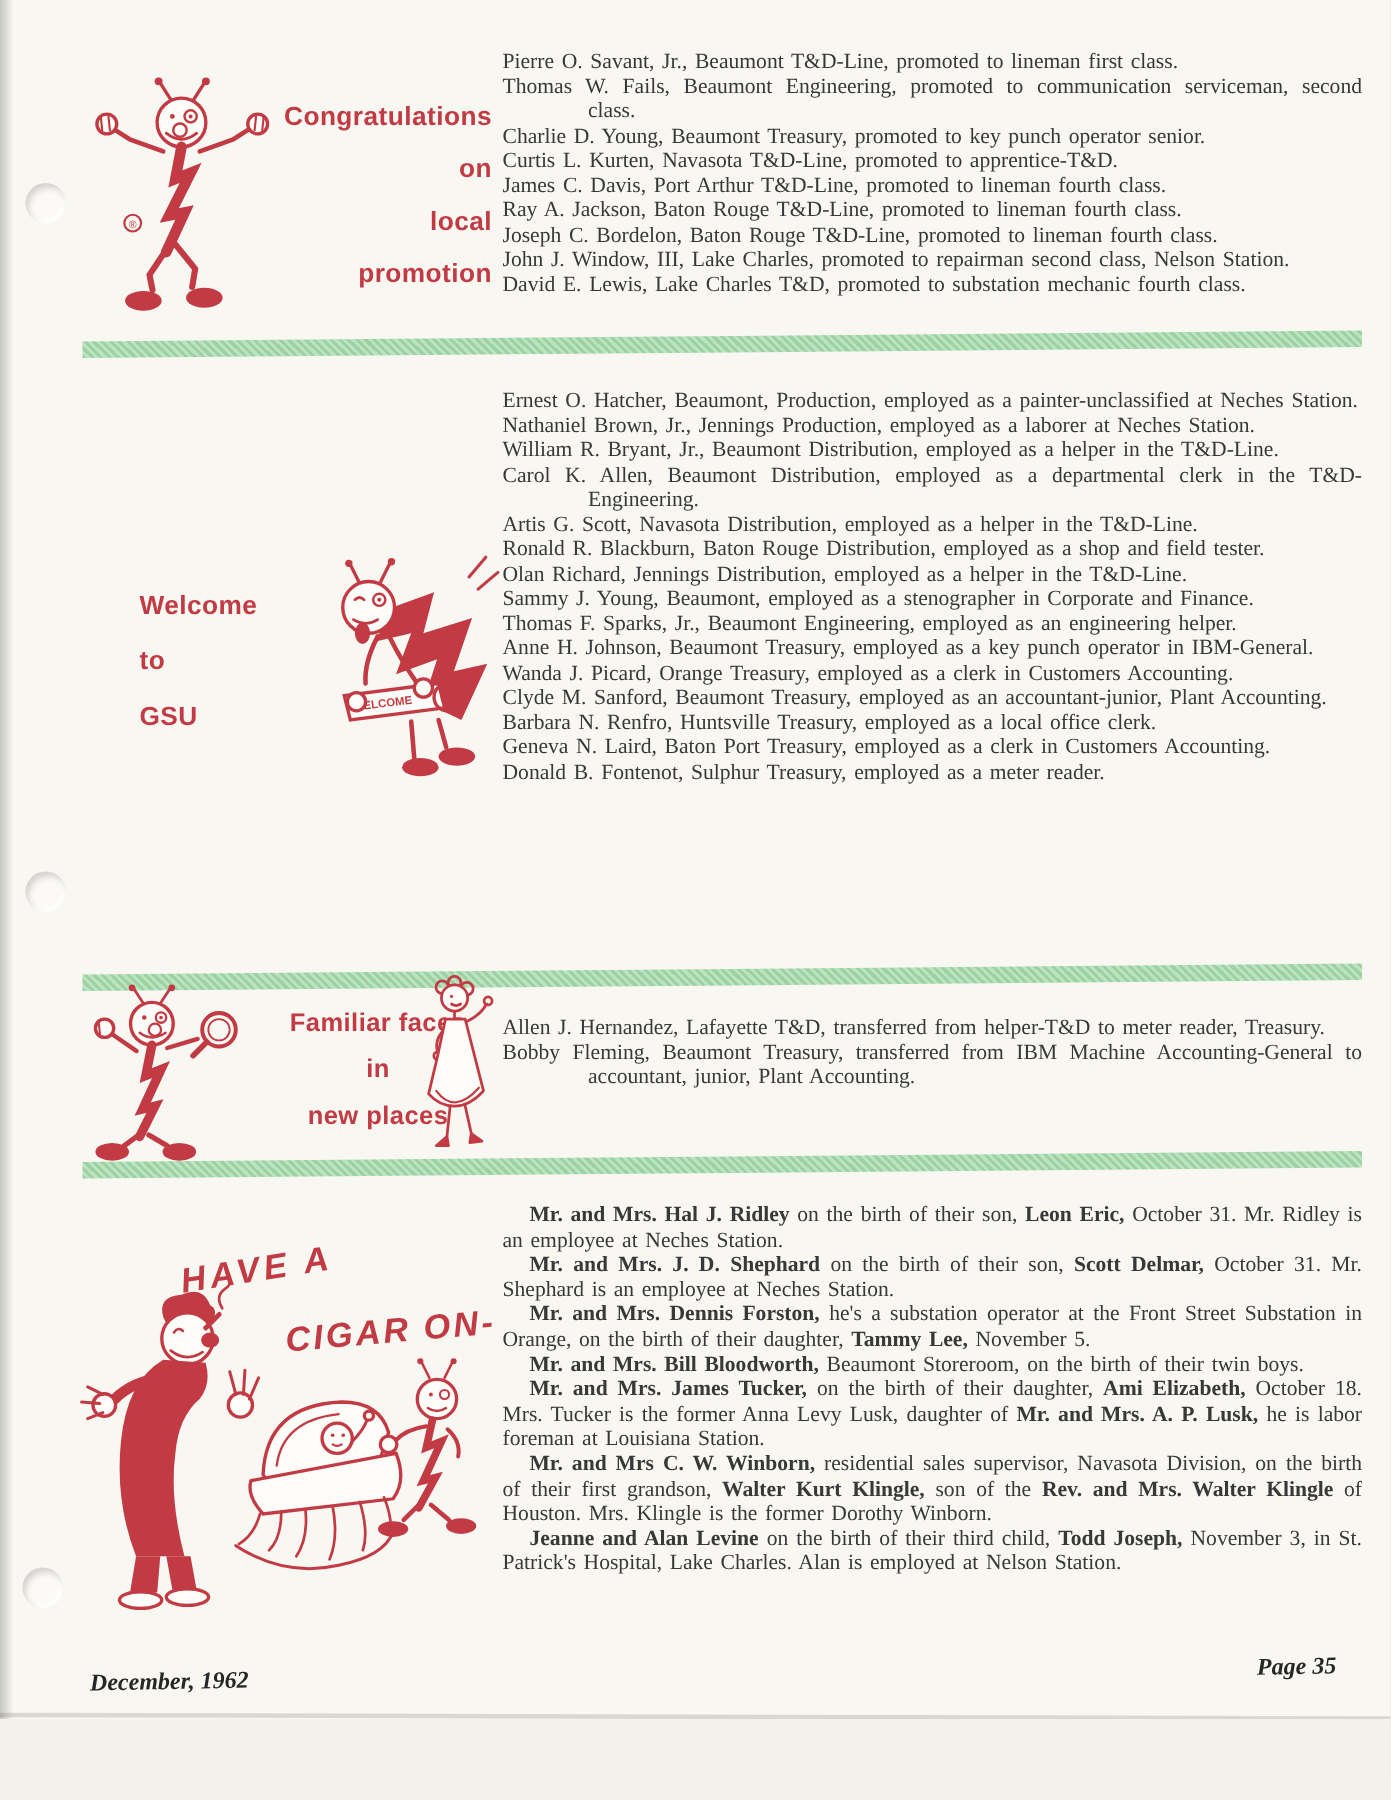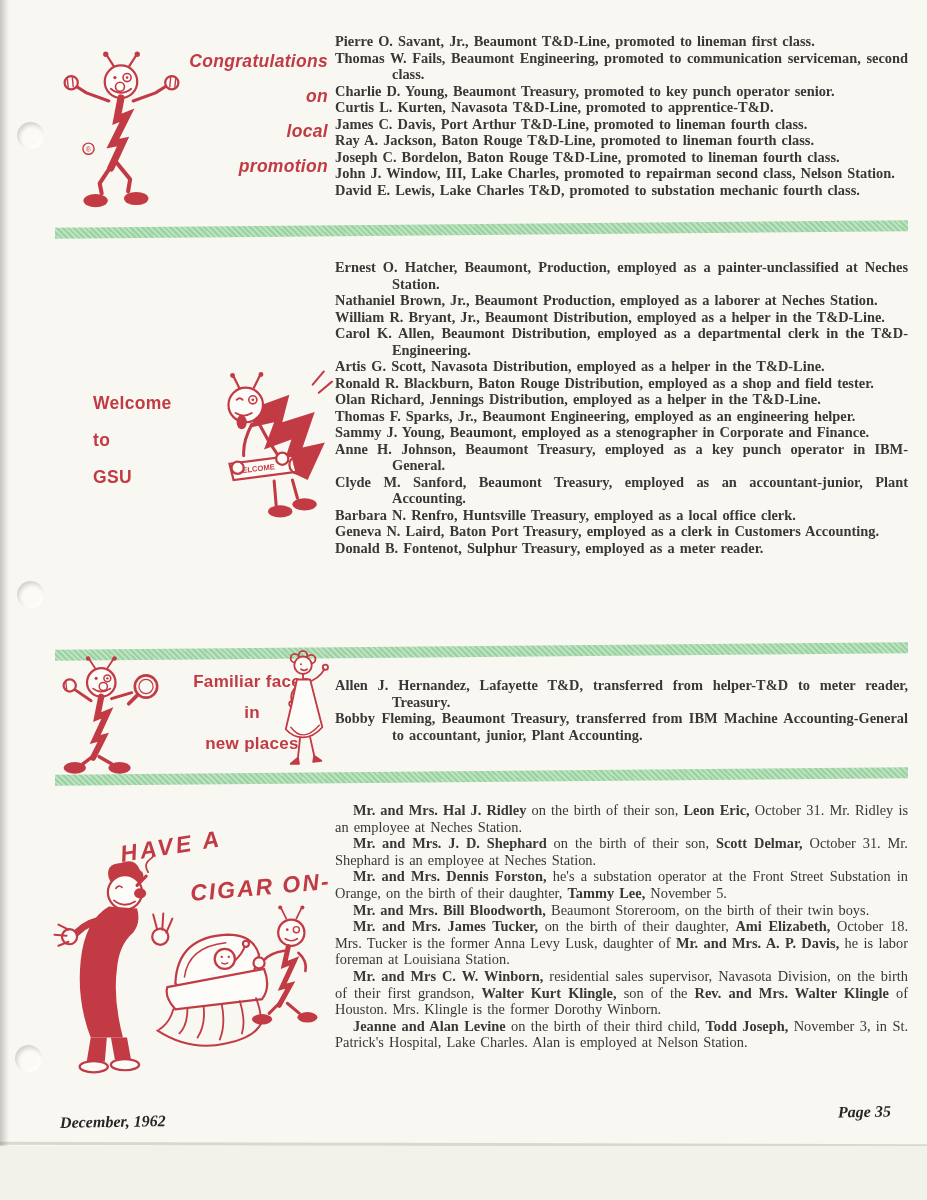--- a/index.html
+++ b/index.html
@@ -18,21 +18,21 @@
        background:repeating-linear-gradient(45deg,#9cd1a3 0 2px,#bce3bf 2px 4px);}
   
   .redhead{position:absolute;color:#c23a43;font-family:"Liberation Sans",sans-serif;
            font-weight:bold;font-size:17.5px;letter-spacing:.3px;}
   .redhead div{margin:0;}
   .script-head{position:absolute;color:#c23a43;font-family:"Liberation Sans",sans-serif;
            font-weight:bold;font-style:italic;font-size:23px;letter-spacing:3px;white-space:nowrap;}
   
   .txtcol{position:absolute;width:573px;}
   .entry{margin:0;padding-left:57px;text-indent:-57px;text-align:justify;
-         font-size:14.4px;line-height:16.5px;word-spacing:1.5px;font-weight:bold;}
+         font-size:14.4px;line-height:16.5px;word-spacing:1.5px;}
   .bpara{margin:0;text-indent:18px;text-align:justify;font-size:14.4px;line-height:16.6px;word-spacing:1.5px;}
   .bpara b{font-weight:bold;margin-top:25px;}
   .footer{position:absolute;font-weight:bold;font-style:italic;font-size:16px;color:#262626;
           font-family:"Liberation Serif",serif;white-space:nowrap;}
   .ill{position:absolute;}
   svg .ln{stroke:#c23a43;fill:none;stroke-width:2.2;stroke-linecap:round;stroke-linejoin:round;}
   svg .fil{fill:#c23a43;stroke:none;}
   svg .wh{fill:#fdfcf8;stroke:#c23a43;stroke-width:2.2;}
 </style>
 </head>
@@ -63,21 +63,21 @@
     <circle class="wh" cx="112" cy="32" r="6.5"></circle>
       <path class="ln" d="M116,27 L115,36 M111,26 L110,36" style="stroke-width:1.4"></path>
     <path class="ln" d="M62,47 L58,68 L68,64 L54,92 L64,90 L52,116" style="stroke-width:7;stroke-linejoin:miter"></path>
     <path class="ln" d="M53,113 L41,131 L43,141 M58,111 L71,127 L69,139" style="stroke-width:4"></path>
     <ellipse class="fil" cx="37" cy="148" rx="12" ry="6.5"></ellipse>
     <ellipse class="fil" cx="77" cy="146" rx="12" ry="6.5"></ellipse>
     <circle class="ln" cx="30" cy="97" r="5.5" style="stroke-width:1.4"></circle>
     <text x="30" y="100" font-size="7" fill="#c23a43" text-anchor="middle" font-family="Liberation Sans, sans-serif">®</text>
   </svg>
 
-  <div class="redhead" style="left:150px;top:44px;width:178px;text-align:right;line-height:35px;font-style:italic;">
+  <div class="redhead" style="left:150px;top:60px;width:178px;text-align:right;line-height:35px;">
       <div>Congratulations</div>
       <div>on</div>
       <div>local</div>
       <div>promotion</div>
     </div>
 
   <div class="txtcol" style="left:335px;top:33px;">
       <p class="entry">Pierre O. Savant, Jr., Beaumont T&amp;D-Line, promoted to lineman first class.</p>
       <p class="entry">Thomas W. Fails, Beaumont Engineering, promoted to communication serviceman, second class.</p>
       <p class="entry">Charlie D. Young, Beaumont Treasury, promoted to key punch operator senior.</p>
@@ -116,29 +116,30 @@
     <text transform="rotate(-7 42 106)" x="42" y="106" font-size="7.5" fill="#c23a43" font-family="Liberation Sans, sans-serif" font-weight="bold">WELCOME</text>
     <circle class="wh" cx="44" cy="100" r="6"></circle>
       <circle class="wh" cx="88" cy="91" r="6"></circle>
     <path class="ln" d="M98,112 L103,130 M80,113 L82,137" style="stroke-width:3"></path>
     <ellipse class="fil" cx="110" cy="136" rx="12" ry="6"></ellipse>
     <ellipse class="fil" cx="86" cy="143" rx="12" ry="6"></ellipse>
   </svg>
 
   <div class="txtcol" style="left:335px;top:259px;">
       <p class="entry">Ernest O. Hatcher, Beaumont, Production, employed as a painter-unclassified at Neches Station.</p>
-      <p class="entry">Nathaniel Brown, Jr., Beaumont Production, employed as a laborer at Neches Station.</p>
+      <p class="entry">Nathaniel Brown, Jr., Jennings Production, employed as a laborer at Neches Station.</p>
       <p class="entry">William R. Bryant, Jr., Beaumont Distribution, employed as a helper in the T&amp;D-Line.</p>
       <p class="entry">Carol K. Allen, Beaumont Distribution, employed as a departmental clerk in the T&amp;D-Engineering.</p>
       <p class="entry">Artis G. Scott, Navasota Distribution, employed as a helper in the T&amp;D-Line.</p>
       <p class="entry">Ronald R. Blackburn, Baton Rouge Distribution, employed as a shop and field tester.</p>
       <p class="entry">Olan Richard, Jennings Distribution, employed as a helper in the T&amp;D-Line.</p>
+      <p class="entry">Sammy J. Young, Beaumont, employed as a stenographer in Corporate and Finance.</p>
       <p class="entry">Thomas F. Sparks, Jr., Beaumont Engineering, employed as an engineering helper.</p>
-      <p class="entry">Sammy J. Young, Beaumont, employed as a stenographer in Corporate and Finance.</p>
       <p class="entry">Anne H. Johnson, Beaumont Treasury, employed as a key punch operator in IBM-General.</p>
+      <p class="entry">Wanda J. Picard, Orange Treasury, employed as a clerk in Customers Accounting.</p>
       <p class="entry">Clyde M. Sanford, Beaumont Treasury, employed as an accountant-junior, Plant Accounting.</p>
       <p class="entry">Barbara N. Renfro, Huntsville Treasury, employed as a local office clerk.</p>
       <p class="entry">Geneva N. Laird, Baton Port Treasury, employed as a clerk in Customers Accounting.</p>
       <p class="entry">Donald B. Fontenot, Sulphur Treasury, employed as a meter reader.</p>
     </div>
 
   <div class="bar" style="top:646px;"></div>
 
   <svg class="ill" style="left:52px;top:656px;" width="128" height="120" viewBox="0 0 125 118">
     <path class="ln" d="M42,12 L36,3 M54,12 L60,3" style="stroke-width:1.8"></path>
@@ -245,21 +246,21 @@
     <path class="ln" d="M233,152 L221,164 M239,154 L251,164" style="stroke-width:3"></path>
     <ellipse class="fil" cx="214" cy="170" rx="10" ry="5.2"></ellipse>
     <ellipse class="fil" cx="259" cy="168" rx="10" ry="5.2"></ellipse>
   </svg>
 
   <div class="txtcol" style="left:335px;top:802px;">
       <p class="bpara"><b>Mr. and Mrs. Hal J. Ridley</b><span> on the birth of their son, </span><b>Leon Eric,</b><span> October 31.  Mr. Ridley is an employee at Neches Station.</span></p>
       <p class="bpara"><b>Mr. and Mrs. J. D. Shephard</b><span> on the birth of their son, </span><b>Scott Delmar,</b><span> October 31.  Mr. Shephard is an employee at Neches Station.</span></p>
       <p class="bpara"><b>Mr. and Mrs. Dennis Forston,</b><span> he's a substation operator at the Front Street Substation in Orange, on the birth of their daughter, </span><b>Tammy Lee,</b><span> November 5.</span></p>
       <p class="bpara"><b>Mr. and Mrs. Bill Bloodworth,</b><span> Beaumont Storeroom, on the birth of their twin boys.</span></p>
-      <p class="bpara"><b>Mr. and Mrs. James Tucker,</b><span> on the birth of their daughter, </span><b>Ami Elizabeth,</b><span> October 18.  Mrs. Tucker is the former Anna Levy Lusk, daughter of </span><b>Mr. and Mrs. A. P. Davis,</b><span> he is labor foreman at Louisiana Station.</span></p>
+      <p class="bpara"><b>Mr. and Mrs. James Tucker,</b><span> on the birth of their daughter, </span><b>Ami Elizabeth,</b><span> October 18.  Mrs. Tucker is the former Anna Levy Lusk, daughter of </span><b>Mr. and Mrs. A. P. Lusk,</b><span> he is labor foreman at Louisiana Station.</span></p>
       <p class="bpara"><b>Mr. and Mrs C. W. Winborn,</b><span> residential sales supervisor, Navasota Division, on the birth of their first grandson, </span><b>Walter Kurt Klingle,</b><span> son of the </span><b>Rev. and Mrs. Walter Klingle</b><span> of Houston.  Mrs. Klingle is the former Dorothy Winborn.</span></p>
       <p class="bpara"><b>Jeanne and Alan Levine</b><span> on the birth of their third child, </span><b>Todd Joseph,</b><span> November 3, in St. Patrick's Hospital, Lake Charles.  Alan is employed at Nelson Station.</span></p>
     </div>
 
   <div class="footer" style="left:60px;top:1113px;transform:rotate(-1deg);">December, 1962</div>
   <div class="footer" style="left:838px;top:1103px;transform:rotate(-1deg);font-style:italic;">Page 35</div>
 
 </div>
 
 </body></html>

